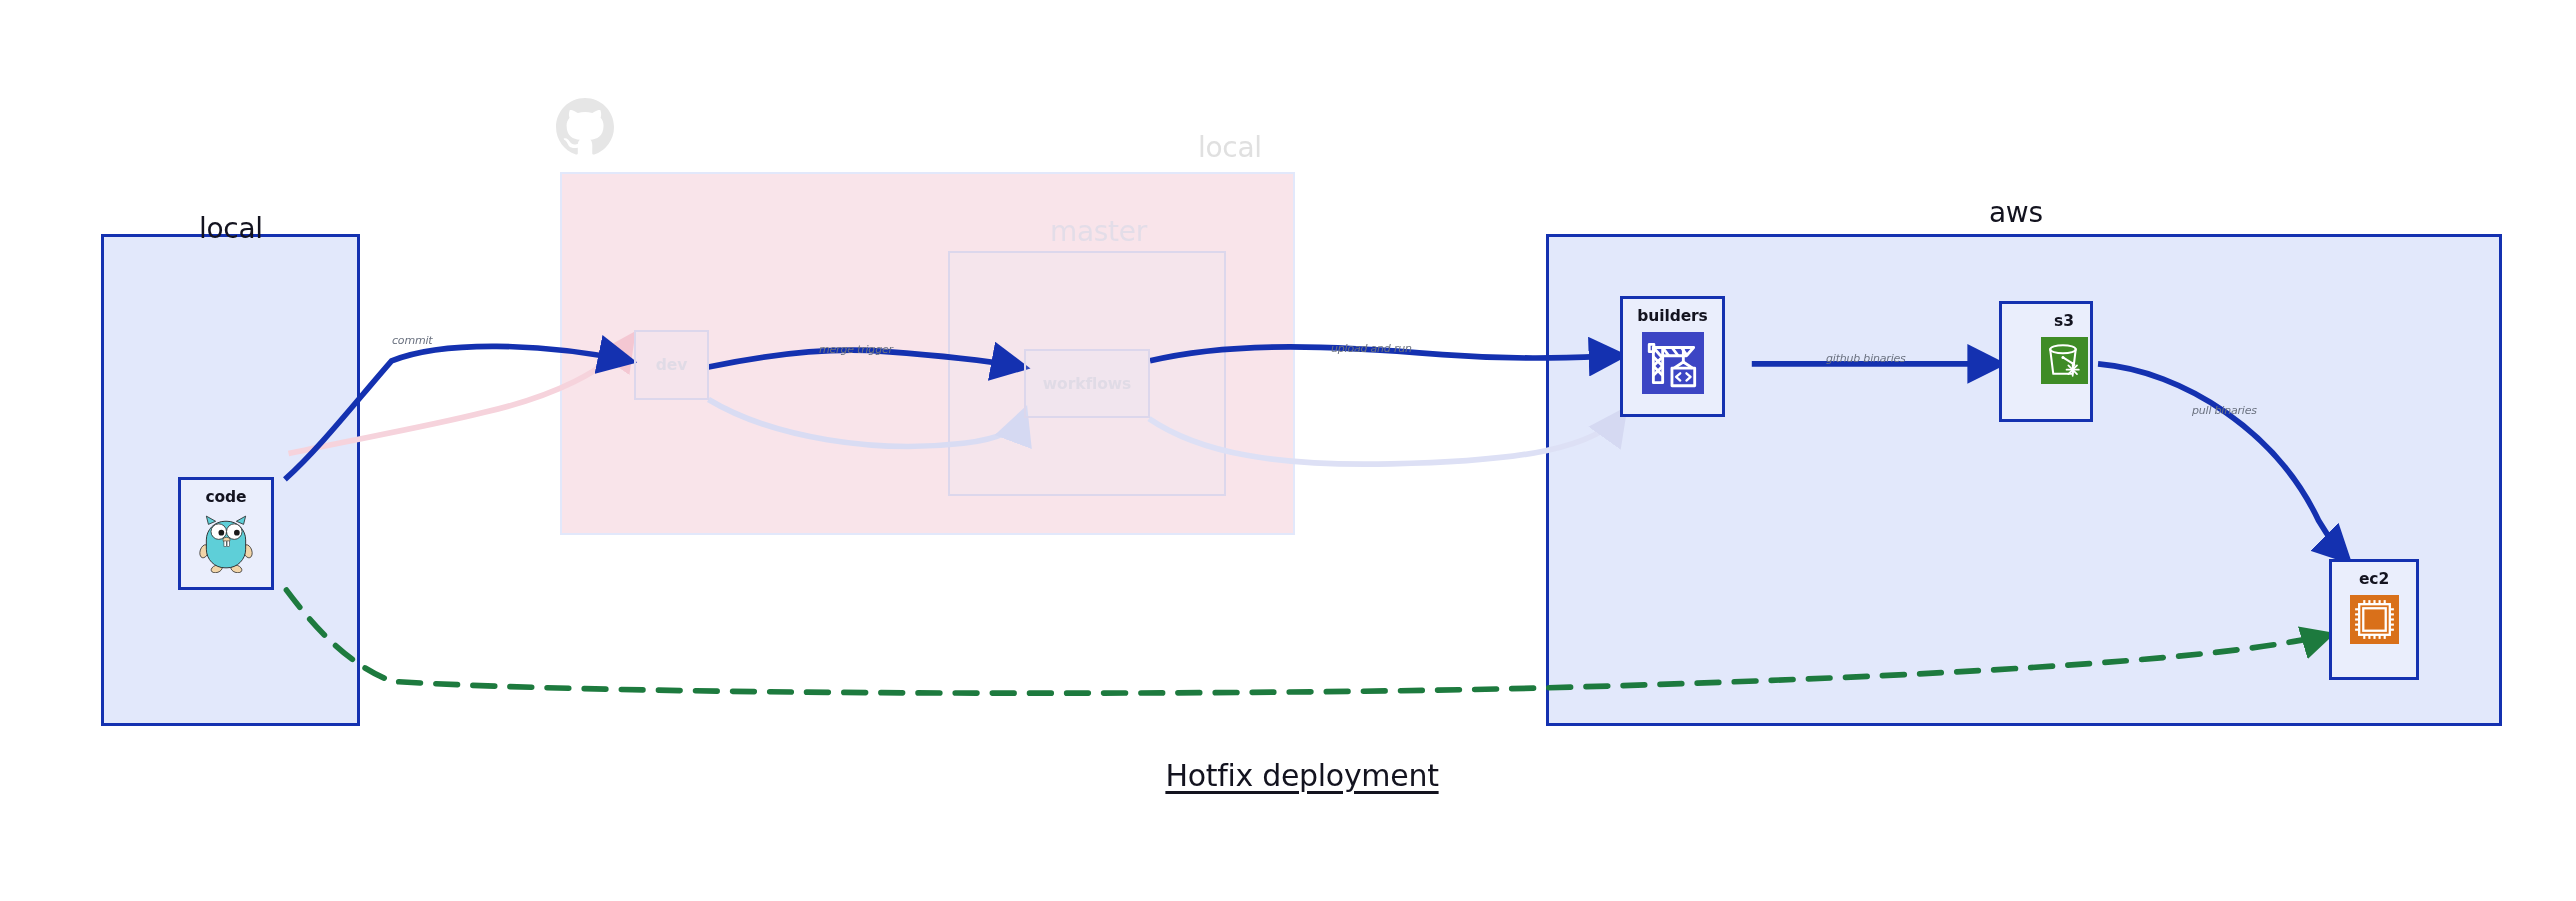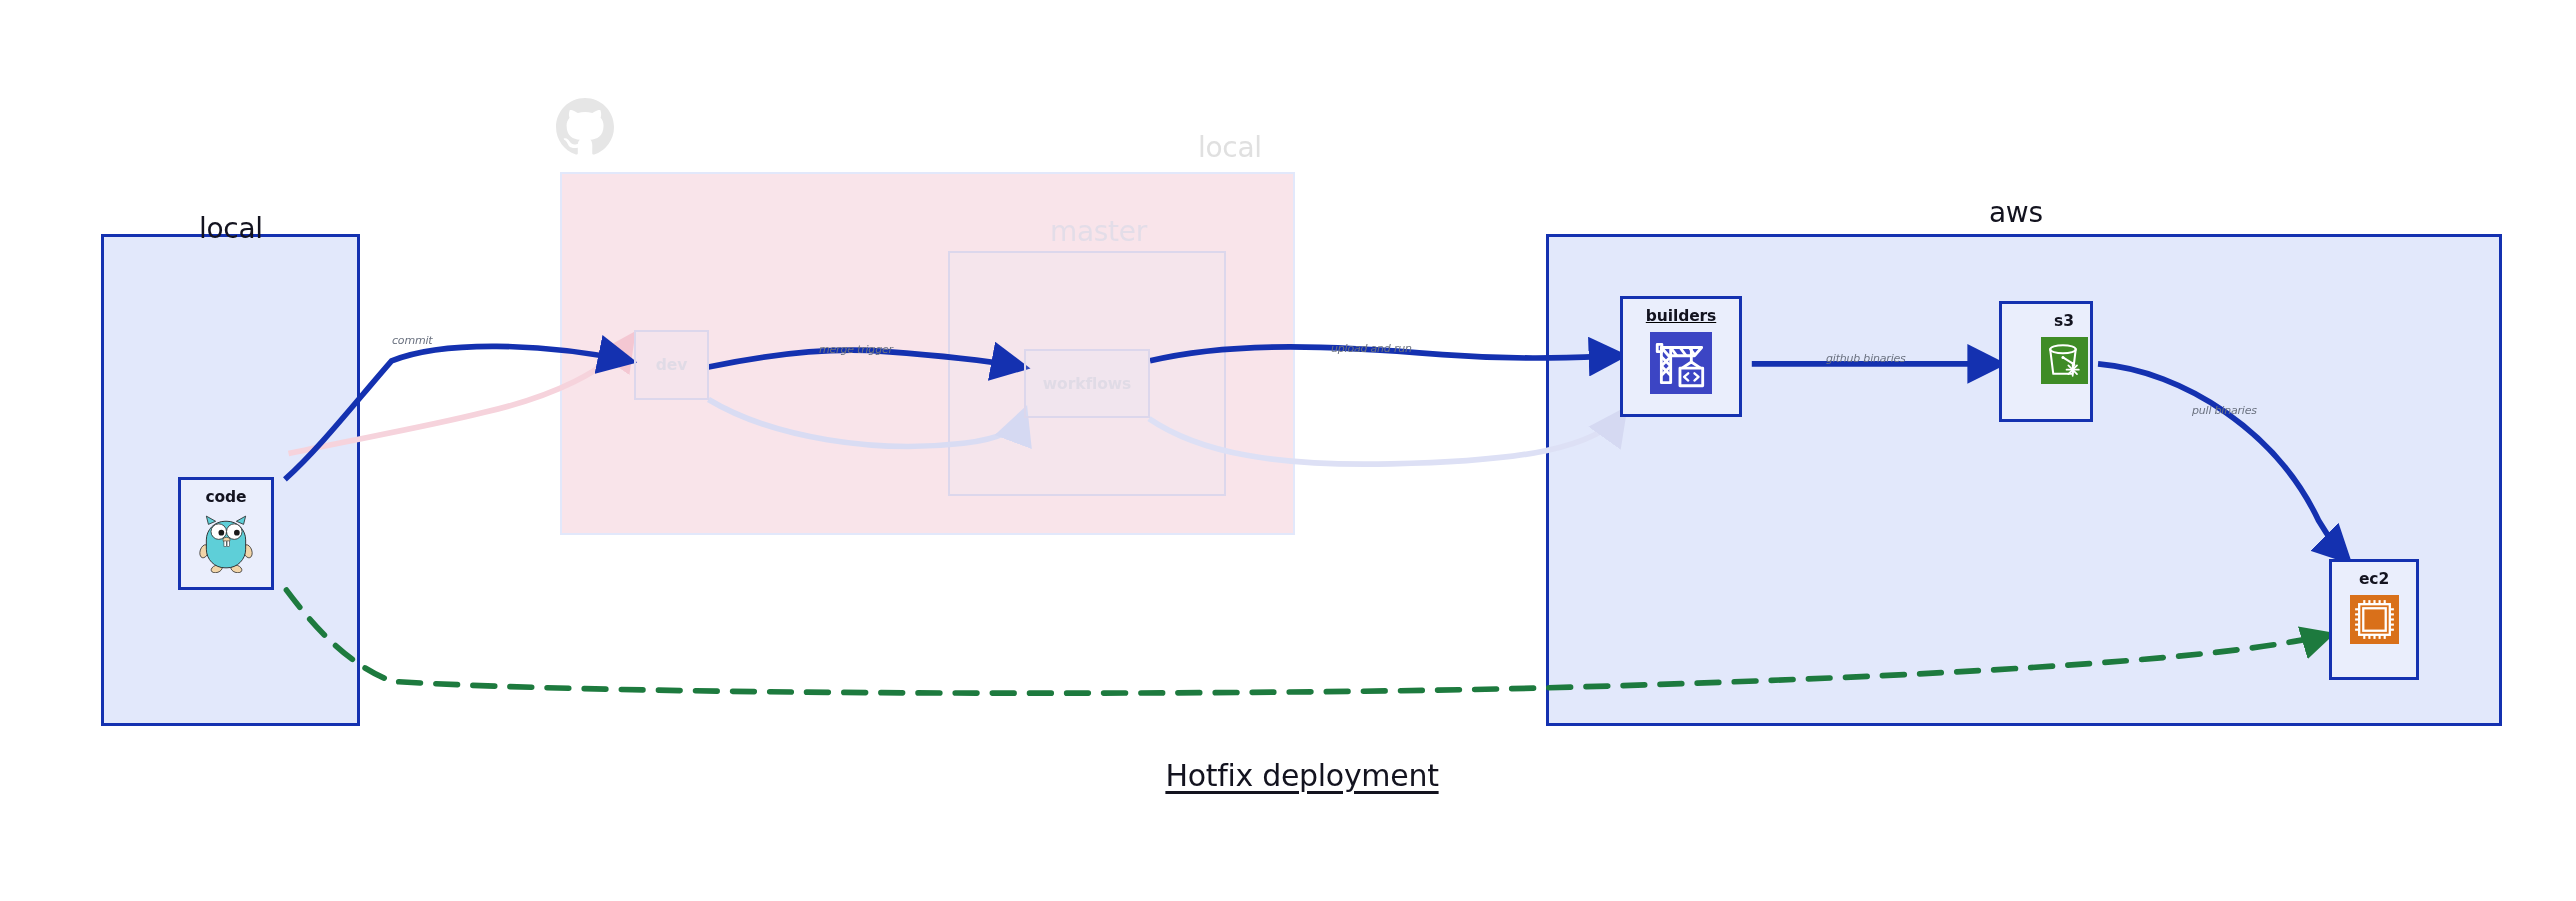--- a/index.html
+++ b/index.html
@@ -232,21 +232,21 @@
         <circle cx="45" cy="38" r="5.5" fill="#1a1a1a"></circle>
         <circle cx="75" cy="38" r="5.5" fill="#1a1a1a"></circle>
 
         <ellipse cx="55" cy="52" rx="7" ry="5" fill="#f2d5a8" stroke="#2b2b2b" stroke-width="1.2"></ellipse>
         <rect x="50" y="54" width="5" height="11" fill="#ffffff" stroke="#2b2b2b" stroke-width="1.1"></rect>
         <rect x="56" y="54" width="5" height="11" fill="#ffffff" stroke="#2b2b2b" stroke-width="1.1"></rect>
       </svg>
     </span>
   </div>
 
-  <div class="node" style="left:1620px; top:296px; width:122px; height:121px;text-decoration:underline;">
+  <div class="node" style="left:1620px; top:296px; width:105px; height:121px;">
     <span class="node-label">builders</span>
     <span class="node-glyph">
       <svg width="62" height="62" viewBox="0 0 120 120">
         <rect x="0" y="0" width="120" height="120" fill="#3c45c4"></rect>
         <g fill="none" stroke="#ffffff" stroke-width="5.5" stroke-linejoin="round">
 
           <rect x="22" y="30" width="18" height="68"></rect>
           <line x1="22" y1="48" x2="40" y2="66"></line>
           <line x1="40" y1="48" x2="22" y2="66"></line>
           <line x1="22" y1="66" x2="40" y2="84"></line>

